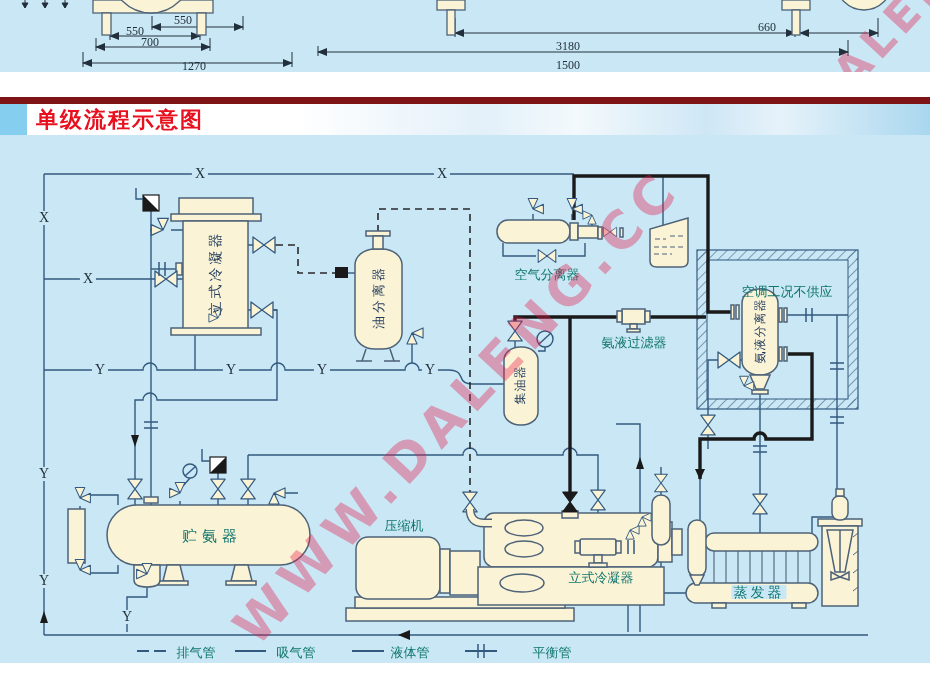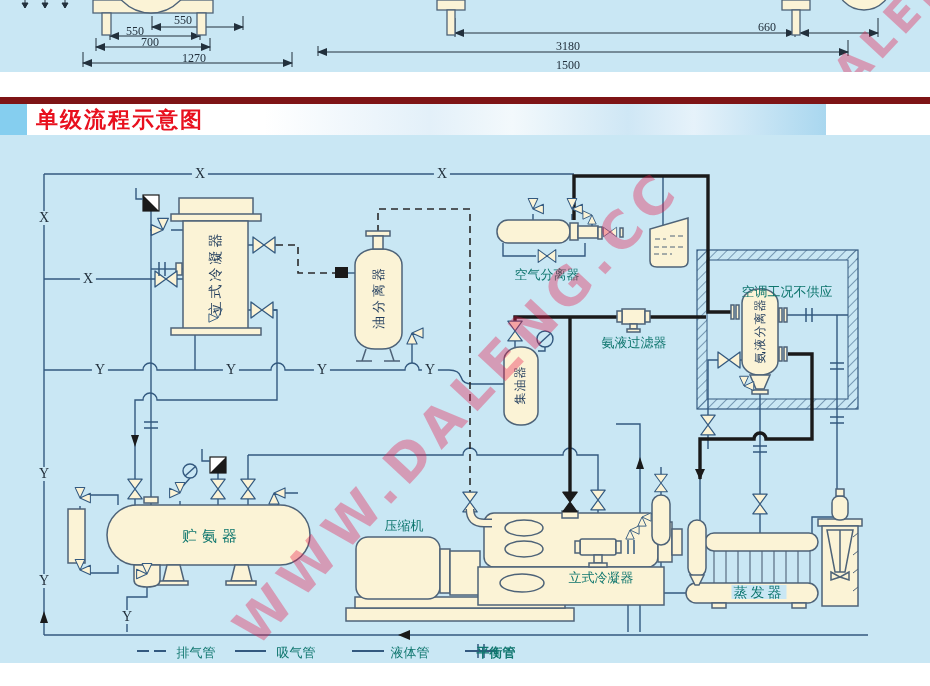--- a/index.html
+++ b/index.html
@@ -1,20 +1,20 @@
 <!DOCTYPE html>
 <html><head>
 <meta charset="utf-8">
 <style>
   html,body{margin:0;padding:0;}
   body{width:930px;height:686px;background:#ffffff;font-family:"DejaVu Sans",sans-serif;overflow:hidden;position:relative;}
   .top-strip{position:relative;width:930px;height:72px;background:#C9E7F4;overflow:hidden;}
   .gap{width:930px;height:25px;background:#ffffff;}
   .red-rule{width:930px;height:7px;background:#7E1416;}
-  .banner{position:relative;width:826px;height:31px;display:flex;align-items:flex-end;
+  .banner{position:relative;width:930px;height:31px;display:flex;align-items:flex-end;
           background:linear-gradient(90deg,#ffffff 0%,#ffffff 32%,#e3f0f9 52%,#f3f9fc 62%,#cfe7f5 76%,#e6f2fa 84%,#a9d7ef 100%);}
   .banner-square{width:27px;height:31px;background:#85CEEF;flex:0 0 auto;}
   .banner-title{color:#E8101E;font-weight:bold;font-size:22px;line-height:31px;padding-left:9px;letter-spacing:2px;font-family:"DejaVu Sans",sans-serif;}
   .diagram{position:relative;width:930px;height:528px;background:#C9E7F4;overflow:hidden;}
   .diagram svg,.top-strip svg{position:absolute;left:0;top:0;}
   .lbl{position:absolute;transform:translate(-50%,-50%);white-space:nowrap;color:#0f766e;font-size:13px;line-height:1;text-align:center;}
   .vlbl{position:absolute;transform:translate(-50%,-50%) rotate(-90deg);white-space:nowrap;color:#1E3A5C;font-size:13px;letter-spacing:3px;line-height:1;}
   .xy{position:absolute;transform:translate(-50%,-50%);font-family:"Liberation Serif","DejaVu Serif",serif;font-size:14px;color:#22303C;background:#C9E7F4;padding:0 3px;line-height:1;}
   .dim{position:absolute;transform:translate(-50%,-50%);font-family:"Liberation Serif","DejaVu Serif",serif;font-size:12px;color:#22303C;line-height:1;}
   .wm{position:absolute;transform:translate(-50%,-50%) rotate(-47deg);font-weight:bold;font-size:52px;letter-spacing:8px;color:rgba(234,22,73,0.36);white-space:nowrap;pointer-events:none;}
@@ -56,21 +56,21 @@
       <rect x="437" y="0" width="28" height="10"></rect>
       <rect x="447" y="10" width="8" height="25"></rect>
       <rect x="782" y="0" width="28" height="10"></rect>
       <rect x="792" y="10" width="8" height="25"></rect>
       <circle cx="864" cy="-18" r="28"></circle>
     </g>
   </svg>
   <div class="dim" style="left:183px;top:20px;">550</div>
   <div class="dim" style="left:135px;top:31px;">550</div>
   <div class="dim" style="left:150px;top:42px;text-align:right;">700</div>
-  <div class="dim" style="left:194px;top:58px;">1270</div>
+  <div class="dim" style="left:194px;top:66px;">1270</div>
   <div class="dim" style="left:568px;top:27px;margin-top:38px;">1500</div>
   <div class="dim" style="left:568px;top:46px;">3180</div>
   <div class="dim" style="left:767px;top:27px;">660</div>
   <div class="wm wm-small" style="left:865px;top:55px;">WWW.DALENG.CC</div>
 </div>
 
 <div class="gap"></div>
 <div class="red-rule"></div>
 
 <div class="banner">
@@ -376,16 +376,16 @@
   <div class="vlbl" style="left:760px;top:196px;font-size:12px;letter-spacing:1px;">氨液分离器</div>
   <div class="vlbl" style="left:520px;top:250px;font-size:12px;letter-spacing:1px;">集油器</div>
   <div class="lbl big" style="left:212px;top:401px;">贮氨器</div>
   <div class="lbl" style="left:404px;top:390px;">压缩机</div>
   <div class="lbl" style="left:601px;top:442px;">立式冷凝器</div>
   <div class="lbl med" style="left:759px;top:433px;margin-top:24px;">蒸发器</div>
 
   <div class="lbl" style="left:196px;top:517px;">排气管</div>
   <div class="lbl" style="left:296px;top:517px;">吸气管</div>
   <div class="lbl" style="left:410px;top:517px;">液体管</div>
-  <div class="lbl" style="left:496px;top:517px;font-weight:bold;">平衡管</div>
+  <div class="lbl" style="left:552px;top:517px;">平衡管</div>
 
   <div class="wm" style="left:457px;top:272px;">WWW.DALENG.CC</div>
 </div>
 
 </body></html>

